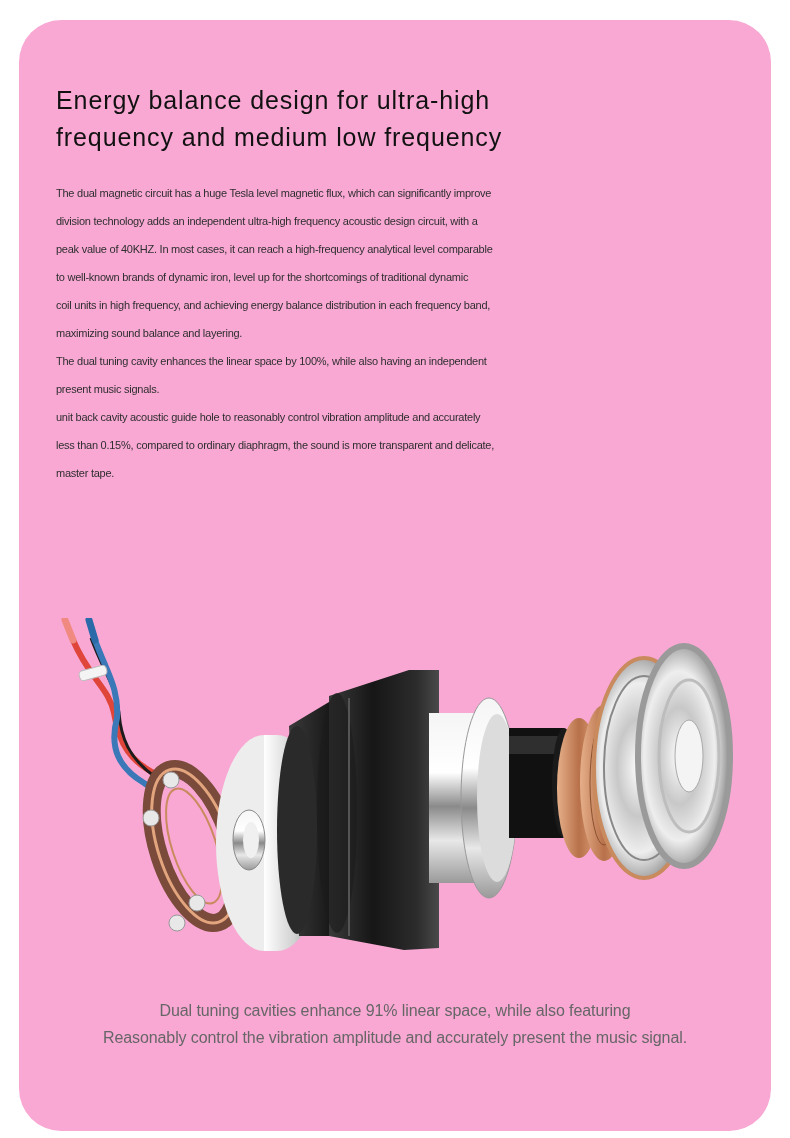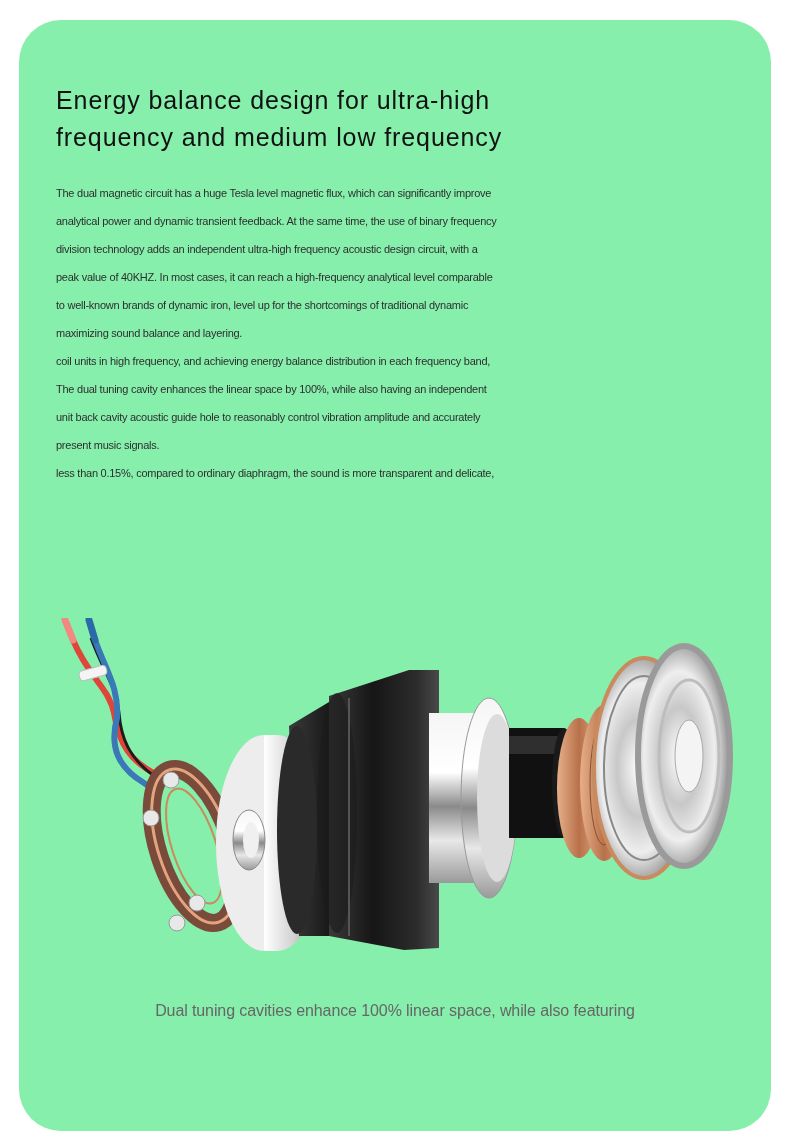--- a/index.html
+++ b/index.html
@@ -6,21 +6,21 @@
     html, body {
       width: 790px; height: 1138px;
       background: #ffffff;
       font-family: "Liberation Sans", sans-serif;
       overflow: hidden;
     }
     .card {
       position: absolute;
       left: 19px; top: 20px;
       width: 752px; height: 1111px;
-      background: #86efac;
+      background: #f9a8d4;
       border-radius: 42px;
       overflow: hidden;
     }
     .heading {
       position: absolute;
       left: 37px; top: 62px;
       width: 640px;
       font-size: 25px;
       line-height: 37px;
       letter-spacing: 0.9px;
@@ -60,30 +60,30 @@
 
 <div class="card">
 
   <h1 class="heading">
     <span>Energy balance design for ultra-high</span>
     <span>frequency and medium low frequency</span>
   </h1>
 
   <div class="body-text">
     <span class="line">The dual magnetic circuit has a huge Tesla level magnetic flux, which can significantly improve</span>
-    <span class="line">analytical power and dynamic transient feedback. At the same time, the use of binary frequency</span>
     <span class="line">division technology adds an independent ultra-high frequency acoustic design circuit, with a</span>
     <span class="line">peak value of 40KHZ. In most cases, it can reach a high-frequency analytical level comparable</span>
     <span class="line">to well-known brands of dynamic iron, level up for the shortcomings of traditional dynamic</span>
+    <span class="line">coil units in high frequency, and achieving energy balance distribution in each frequency band,</span>
     <span class="line">maximizing sound balance and layering.</span>
-    <span class="line">coil units in high frequency, and achieving energy balance distribution in each frequency band,</span>
     <span class="line">The dual tuning cavity enhances the linear space by 100%, while also having an independent</span>
+    <span class="line">present music signals.</span>
     <span class="line">unit back cavity acoustic guide hole to reasonably control vibration amplitude and accurately</span>
-    <span class="line">present music signals.</span>
     <span class="line">less than 0.15%, compared to ordinary diaphragm, the sound is more transparent and delicate,</span>
+    <span class="line">master tape.</span>
   </div>
 
   <div class="illustration">
     <svg width="680" height="340" viewBox="0 0 680 340" xmlns="http://www.w3.org/2000/svg">
       <defs>
         <linearGradient id="chromeV" x1="0" y1="0" x2="0" y2="1">
           <stop offset="0" stop-color="#f5f5f5"></stop>
           <stop offset="0.35" stop-color="#ffffff"></stop>
           <stop offset="0.55" stop-color="#8a8a8a"></stop>
           <stop offset="0.75" stop-color="#e8e8e8"></stop>
@@ -169,16 +169,17 @@
 
       <g>
         <ellipse cx="625" cy="138" rx="46" ry="110" fill="url(#diaph)" stroke="#9a9a9a" stroke-width="6"></ellipse>
         <ellipse cx="630" cy="138" rx="30" ry="76" fill="none" stroke="#bdbdbd" stroke-width="3"></ellipse>
         <ellipse cx="630" cy="138" rx="14" ry="36" fill="#f4f4f4" stroke="#aaa"></ellipse>
       </g>
     </svg>
   </div>
 
   <div class="caption">
-    <span class="line">Dual tuning cavities enhance 100% linear space, while also featuring</span>
+    <span class="line">Dual tuning cavities enhance 91% linear space, while also featuring</span>
+    <span class="line">Reasonably control the vibration amplitude and accurately present the music signal.</span>
   </div>
 
 </div>
 
 </body></html>

